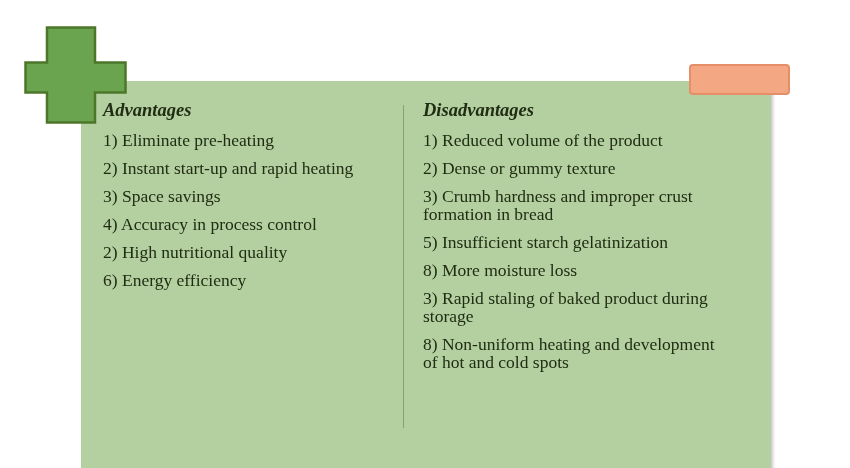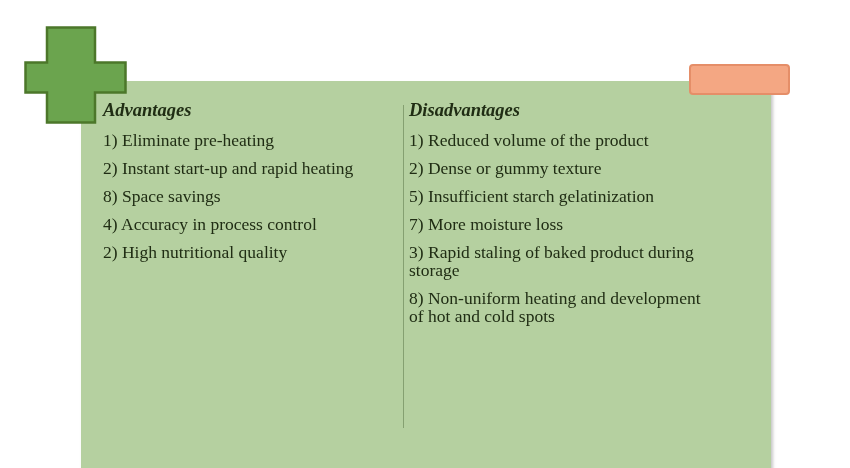--- a/index.html
+++ b/index.html
@@ -45,21 +45,21 @@
     background: #85a071;
   }
   .col {
     position: absolute;
     top: 20px;
     color: #202d14;
     font-size: 17.5px;
     line-height: 18px;
   }
   .col-left  { left: 22px;  width: 302px; }
-  .col-right { left: 328px; width: 334px; }
+  .col-right { left: 342px; width: 334px; }
   .col-title {
     font-weight: bold;
     font-style: italic;
     font-size: 18.5px;
     margin: 0 0 12px 0;
   }
   .item {
     margin: 8px 0 10px 0;
     white-space: pre-line;
   }
@@ -78,31 +78,34 @@
   </svg>
 
   <div class="panel">
 
     <div class="divider"></div>
 
     <div class="col col-left">
       <p class="col-title">Advantages</p>
       <p class="item">1) Eliminate pre-heating</p>
       <p class="item">2) Instant start-up and rapid heating</p>
-      <p class="item">8) Space savings</p>
+      <p class="item">3) Space savings</p>
       <p class="item">4) Accuracy in process control</p>
       <p class="item">2) High nutritional quality</p>
+      <p class="item">6) Energy efficiency</p>
     </div>
 
     <div class="col col-right">
       <p class="col-title">Disadvantages</p>
       <p class="item">1) Reduced volume of the product</p>
       <p class="item">2) Dense or gummy texture</p>
+      <p class="item">3) Crumb hardness and improper crust
+formation in bread</p>
       <p class="item">5) Insufficient starch gelatinization</p>
-      <p class="item">7) More moisture loss</p>
+      <p class="item">8) More moisture loss</p>
       <p class="item">3) Rapid staling of baked product during
 storage</p>
       <p class="item">8) Non-uniform heating and development
 of hot and cold spots</p>
     </div>
 
   </div>
 </div>
 
 </body></html>

